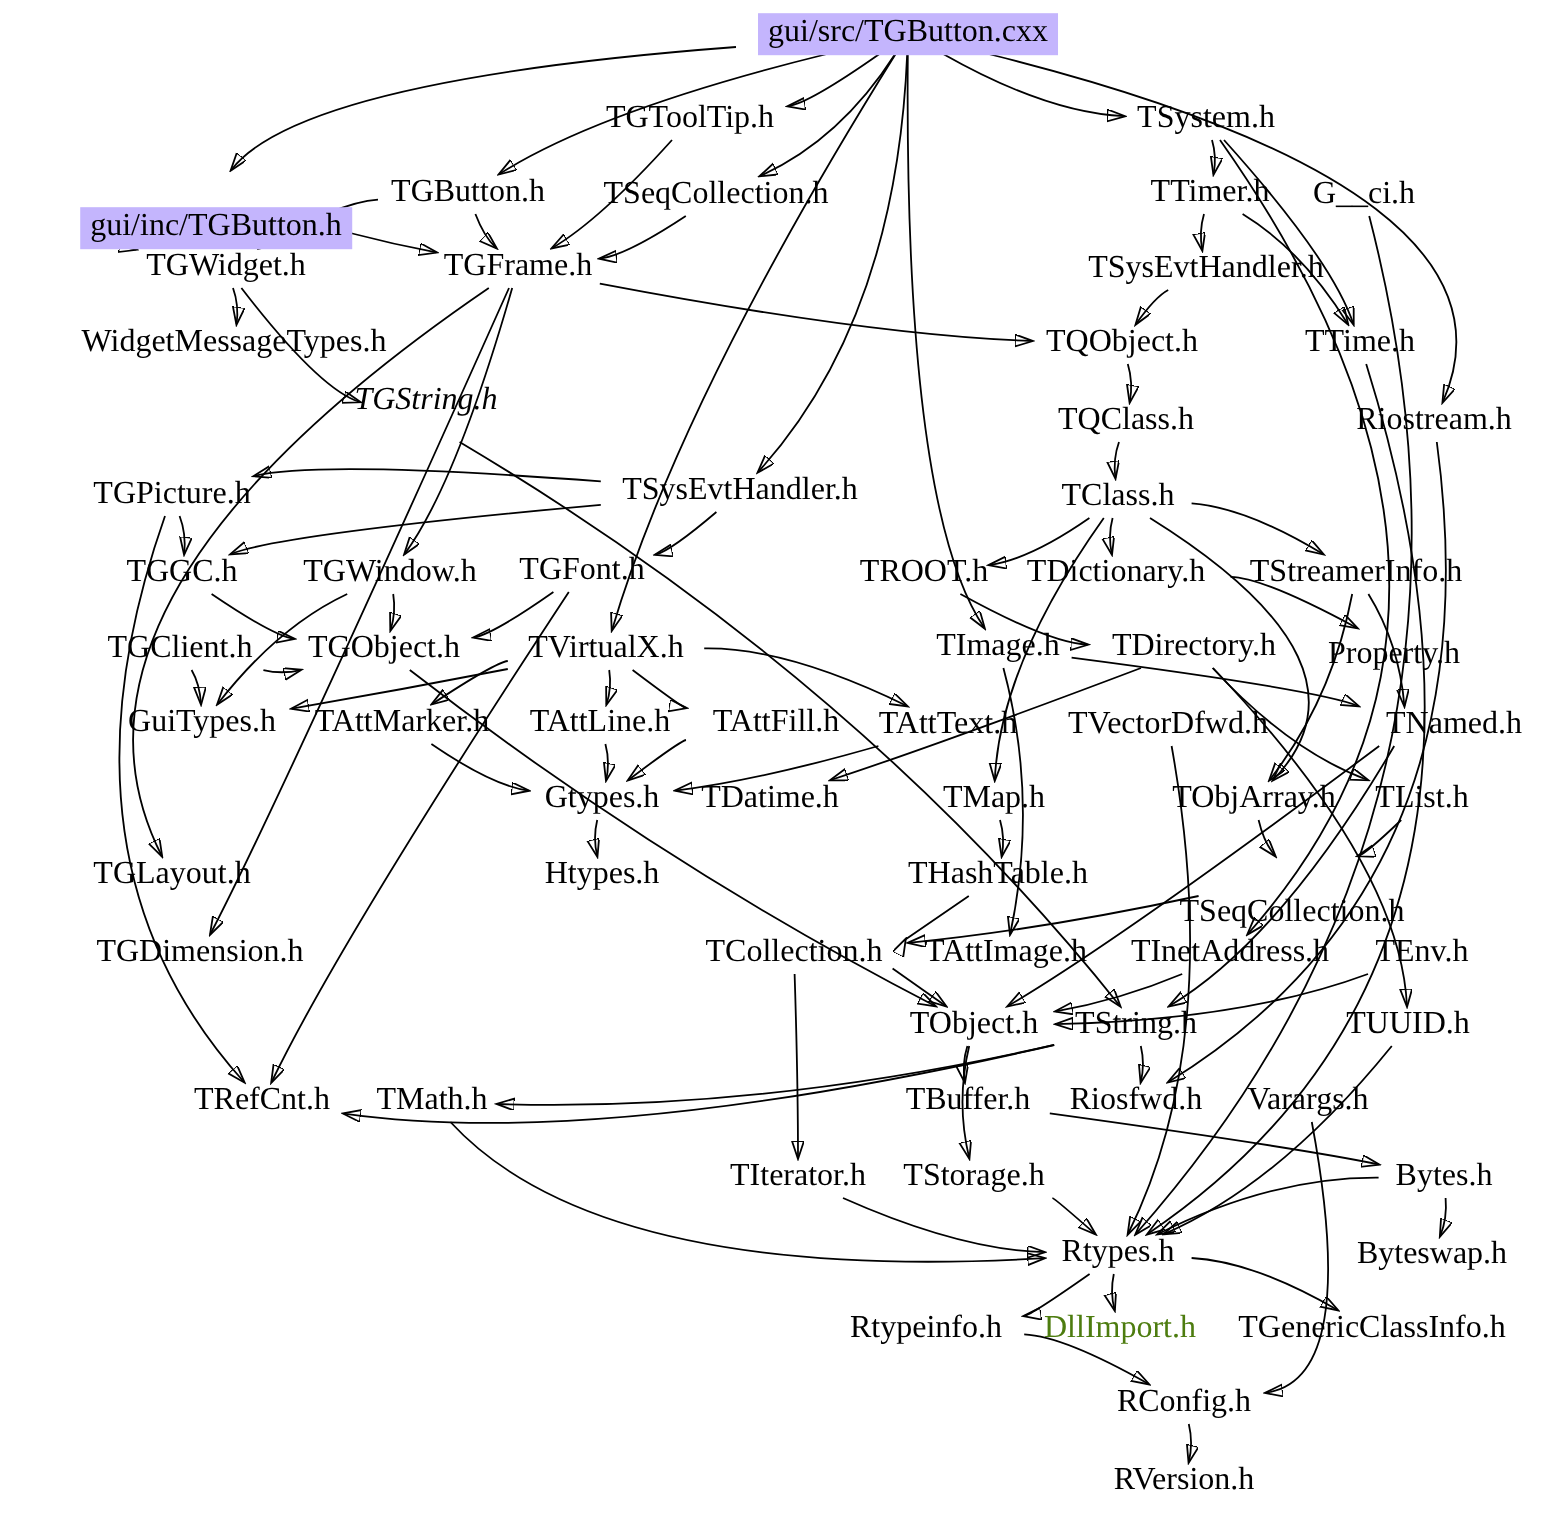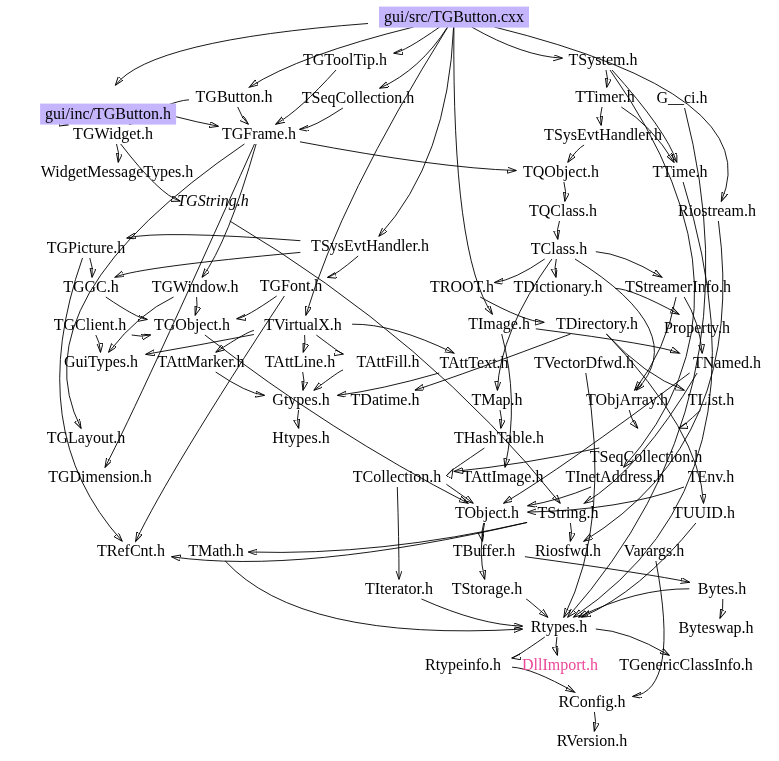--- a/index.html
+++ b/index.html
@@ -190,18 +190,18 @@
       <div class="node" style="left: 216px; top: 551px; color: rgb(0, 0, 0);">TMath.h</div>
       <div class="node" style="left: 484px; top: 551px; color: rgb(0, 0, 0);">TBuffer.h</div>
       <div class="node" style="left: 568px; top: 551px; color: rgb(0, 0, 0);">Riosfwd.h</div>
       <div class="node" style="left: 654px; top: 551px; color: rgb(0, 0, 0);">Varargs.h</div>
       <div class="node" style="left: 399px; top: 589px; color: rgb(0, 0, 0);">TIterator.h</div>
       <div class="node" style="left: 487px; top: 589px; color: rgb(0, 0, 0);">TStorage.h</div>
       <div class="node" style="left: 722px; top: 589px; color: rgb(0, 0, 0);">Bytes.h</div>
       <div class="node" style="left: 559px; top: 627px; color: rgb(0, 0, 0);">Rtypes.h</div>
       <div class="node" style="left: 716px; top: 628px; color: rgb(0, 0, 0);">Byteswap.h</div>
       <div class="node" style="left: 463px; top: 665px; color: rgb(0, 0, 0);">Rtypeinfo.h</div>
-      <div class="node" style="left: 560px; top: 665px; color: #ec4899;">DllImport.h</div>
+      <div class="node" style="left: 560px; top: 665px; color: #4d7c0f;">DllImport.h</div>
       <div class="node" style="left: 686px; top: 665px; color: rgb(0, 0, 0);">TGenericClassInfo.h</div>
       <div class="node" style="left: 592px; top: 702px; color: rgb(0, 0, 0);">RConfig.h</div>
       <div class="node" style="left: 592px; top: 741px; color: rgb(0, 0, 0);">RVersion.h</div>
     </div>
 </div>
 
 </body></html>

